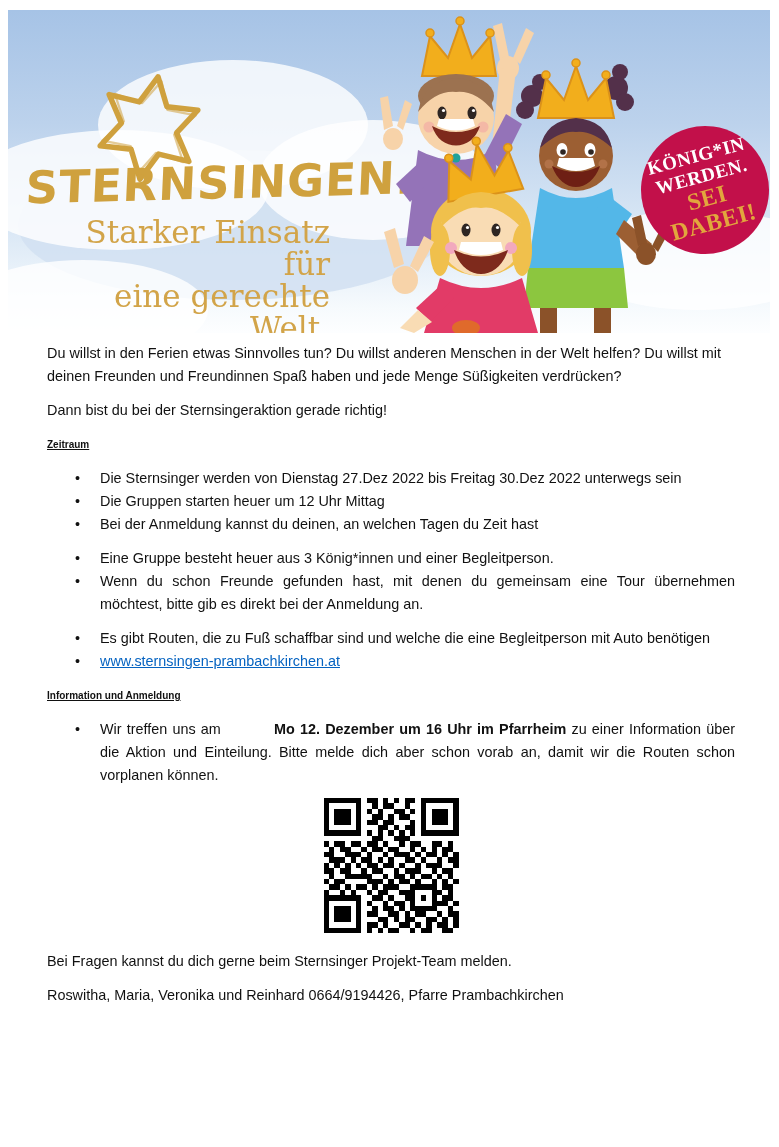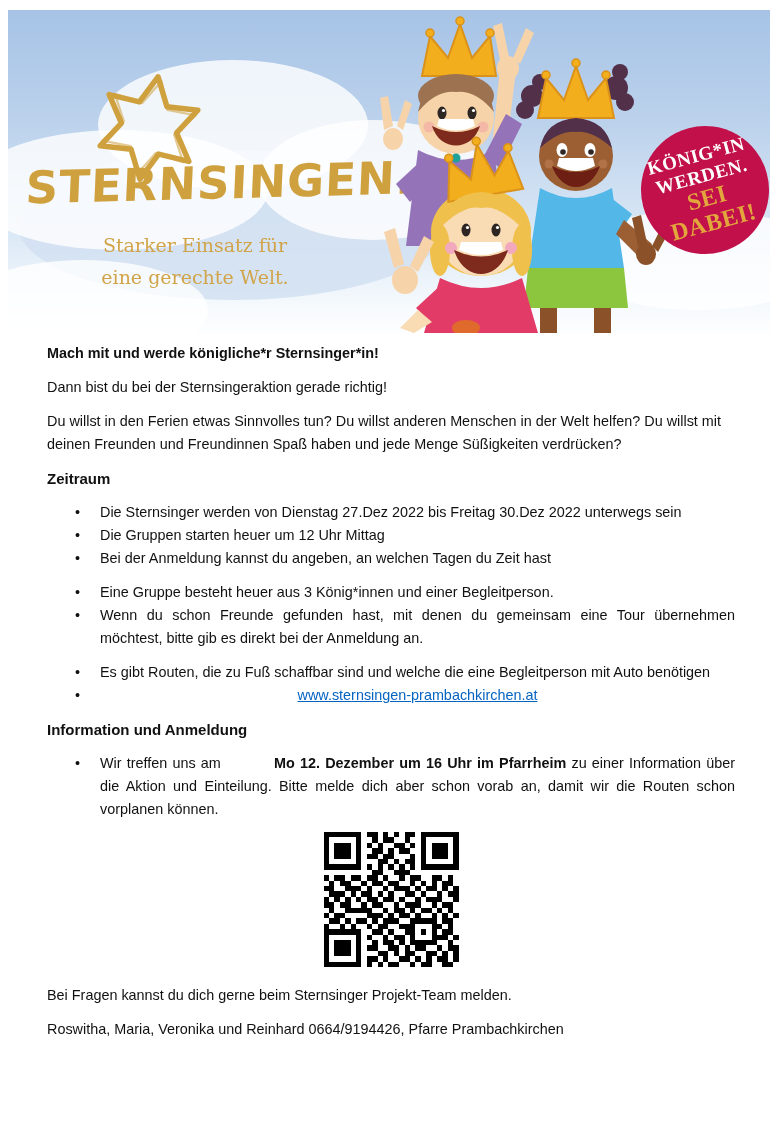--- a/index.html
+++ b/index.html
@@ -9,42 +9,42 @@
 
   
   .header{position:absolute;left:8px;top:10px;width:762px;height:323px;overflow:hidden;
           background:linear-gradient(180deg,#a6c3e6 0%,#bcd2ec 35%,#dce9f6 70%,#f6fafd 92%,#fdfeff 100%);}
   .cloud{position:absolute;border-radius:50%;background:#ffffff;opacity:.8;}
   .cloud.blue{background:#d3e1f2;opacity:.9;}
   .star-svg{position:absolute;left:46px;top:40px;}
   .logo{position:absolute;left:18px;top:148px;width:420px;
         font-family:"DejaVu Sans",sans-serif;font-weight:bold;font-size:45px;line-height:50px;
         letter-spacing:1px;color:#cfa13e;transform:skewX(-4deg) rotate(-1.5deg);white-space:nowrap;}
-  .tagline{position:absolute;left:52px;top:206px;width:270px;text-align:center;
-           font-family:"DejaVu Serif","Liberation Serif",serif;font-size:19px;line-height:32px;color:#d2a449;margin-top:13px;}
+  .tagline{position:absolute;left:52px;top:206px;width:270px;text-align:right;
+           font-family:"DejaVu Serif","Liberation Serif",serif;font-size:31px;line-height:32px;color:#d2a449;}
   .kids-svg{position:absolute;left:372px;top:6px;}
   .badge{position:absolute;left:633px;top:116px;width:128px;height:128px;border-radius:50%;
          background:#c2104a;transform:rotate(-15deg);display:flex;flex-direction:column;
          align-items:center;justify-content:center;text-align:center;
          font-family:"Liberation Serif",serif;font-weight:bold;}
   .badge .w{color:#ffffff;font-size:19px;line-height:21px;letter-spacing:.5px;}
   .badge .g{color:#e2a63d;font-size:24px;line-height:25px;letter-spacing:.5px;}
 
   
   .content{position:absolute;left:47px;top:342px;width:688px;font-size:14.4px;line-height:23px;}
   .content p{margin:0 0 11px 0;}
-  h3.sec{margin:0 0 11px 0;font-size:15px;line-height:23px;font-weight:bold;
-         }
+  h3.sec{margin:0 0 11px 0;font-size:10px;line-height:23px;font-weight:bold;
+         text-decoration:underline;}
   .bullets{margin:0 0 11px 0;}
   .bullet{display:flex;padding-left:28px;}
   .dot{flex:none;width:25px;}
   .btext{flex:1;}
   .just{text-align:justify;}
   .bold{font-weight:bold;margin-left:48px;}
-  a.link{color:#0563c1;text-decoration:underline;display:block;cursor:pointer;text-align:center;}
+  a.link{color:#0563c1;text-decoration:underline;display:block;cursor:pointer;}
 
   
   .qr{width:135px;height:135px;margin:3px auto 17px auto;display:grid;
       grid-template-columns:repeat(25,1fr);grid-template-rows:repeat(25,1fr);background:#fff;}
   .qr div{width:100%;height:100%;}
   .qr .on{background:#000;}
 </style>
 </head>
 <body>
 
@@ -174,37 +174,36 @@
     <div class="badge">
       <div class="w">KÖNIG*IN</div>
       <div class="w">WERDEN.</div>
       <div class="g">SEI</div>
       <div class="g">DABEI!</div>
     </div>
   </div>
 
   <div class="content">
 
-    <p class="bold">Mach mit und werde königliche*r Sternsinger*in!</p>
+    <p>Du willst in den Ferien etwas Sinnvolles tun? Du willst anderen Menschen in der Welt helfen? Du willst mit deinen Freunden und Freundinnen Spaß haben und jede Menge Süßigkeiten verdrücken?</p>
     <p>Dann bist du bei der Sternsingeraktion gerade richtig!</p>
-    <p>Du willst in den Ferien etwas Sinnvolles tun? Du willst anderen Menschen in der Welt helfen? Du willst mit deinen Freunden und Freundinnen Spaß haben und jede Menge Süßigkeiten verdrücken?</p>
 
     <h3 class="sec">Zeitraum</h3>
     <div class="bullets">
       <div class="bullet">
         <span class="dot">•</span>
         <span class="btext">Die Sternsinger werden von Dienstag 27.Dez 2022 bis Freitag 30.Dez 2022 unterwegs sein</span>
       </div>
       <div class="bullet">
         <span class="dot">•</span>
         <span class="btext">Die Gruppen starten heuer um 12 Uhr Mittag</span>
       </div>
       <div class="bullet">
         <span class="dot">•</span>
-        <span class="btext">Bei der Anmeldung kannst du angeben, an welchen Tagen du Zeit hast</span>
+        <span class="btext">Bei der Anmeldung kannst du deinen, an welchen Tagen du Zeit hast</span>
       </div>
     </div>
 
     <div class="bullets">
       <div class="bullet">
         <span class="dot">•</span>
         <span class="btext">Eine Gruppe besteht heuer aus 3 König*innen und einer Begleitperson.</span>
       </div>
       <div class="bullet">
         <span class="dot">•</span>

